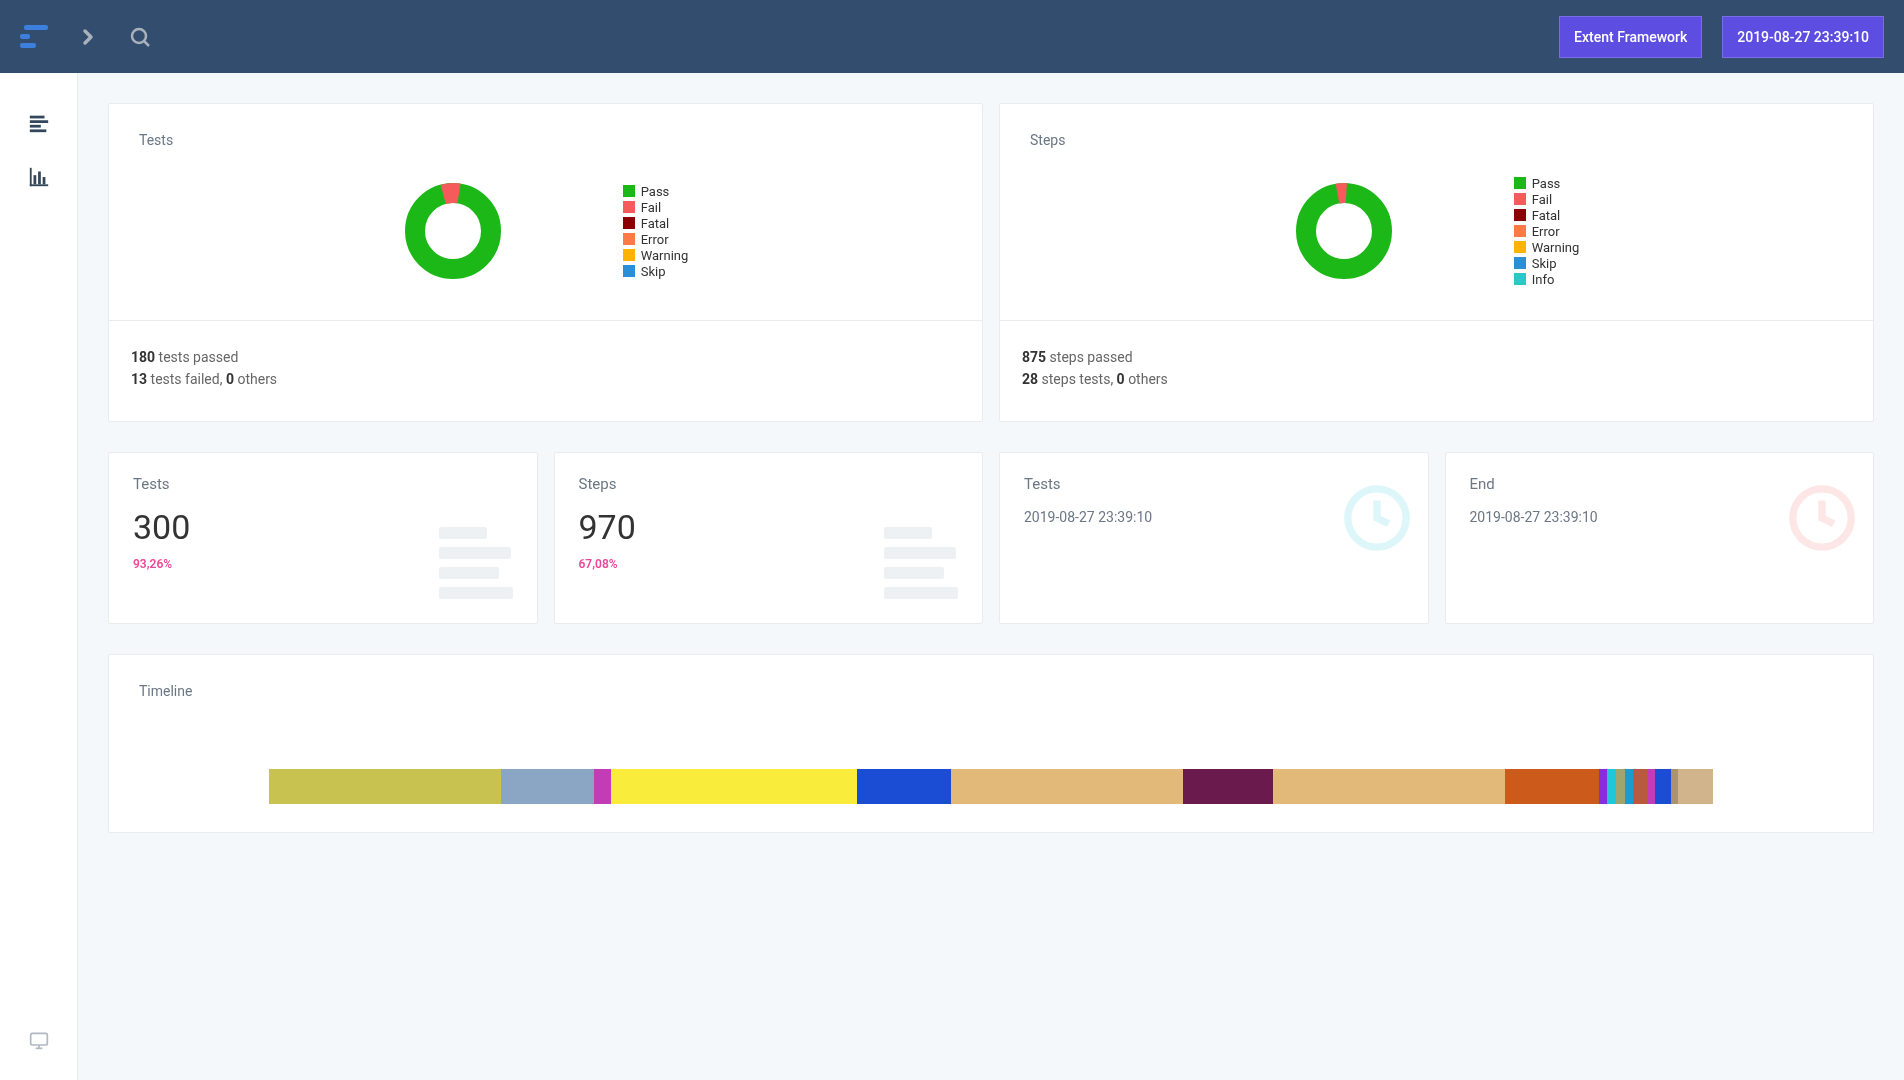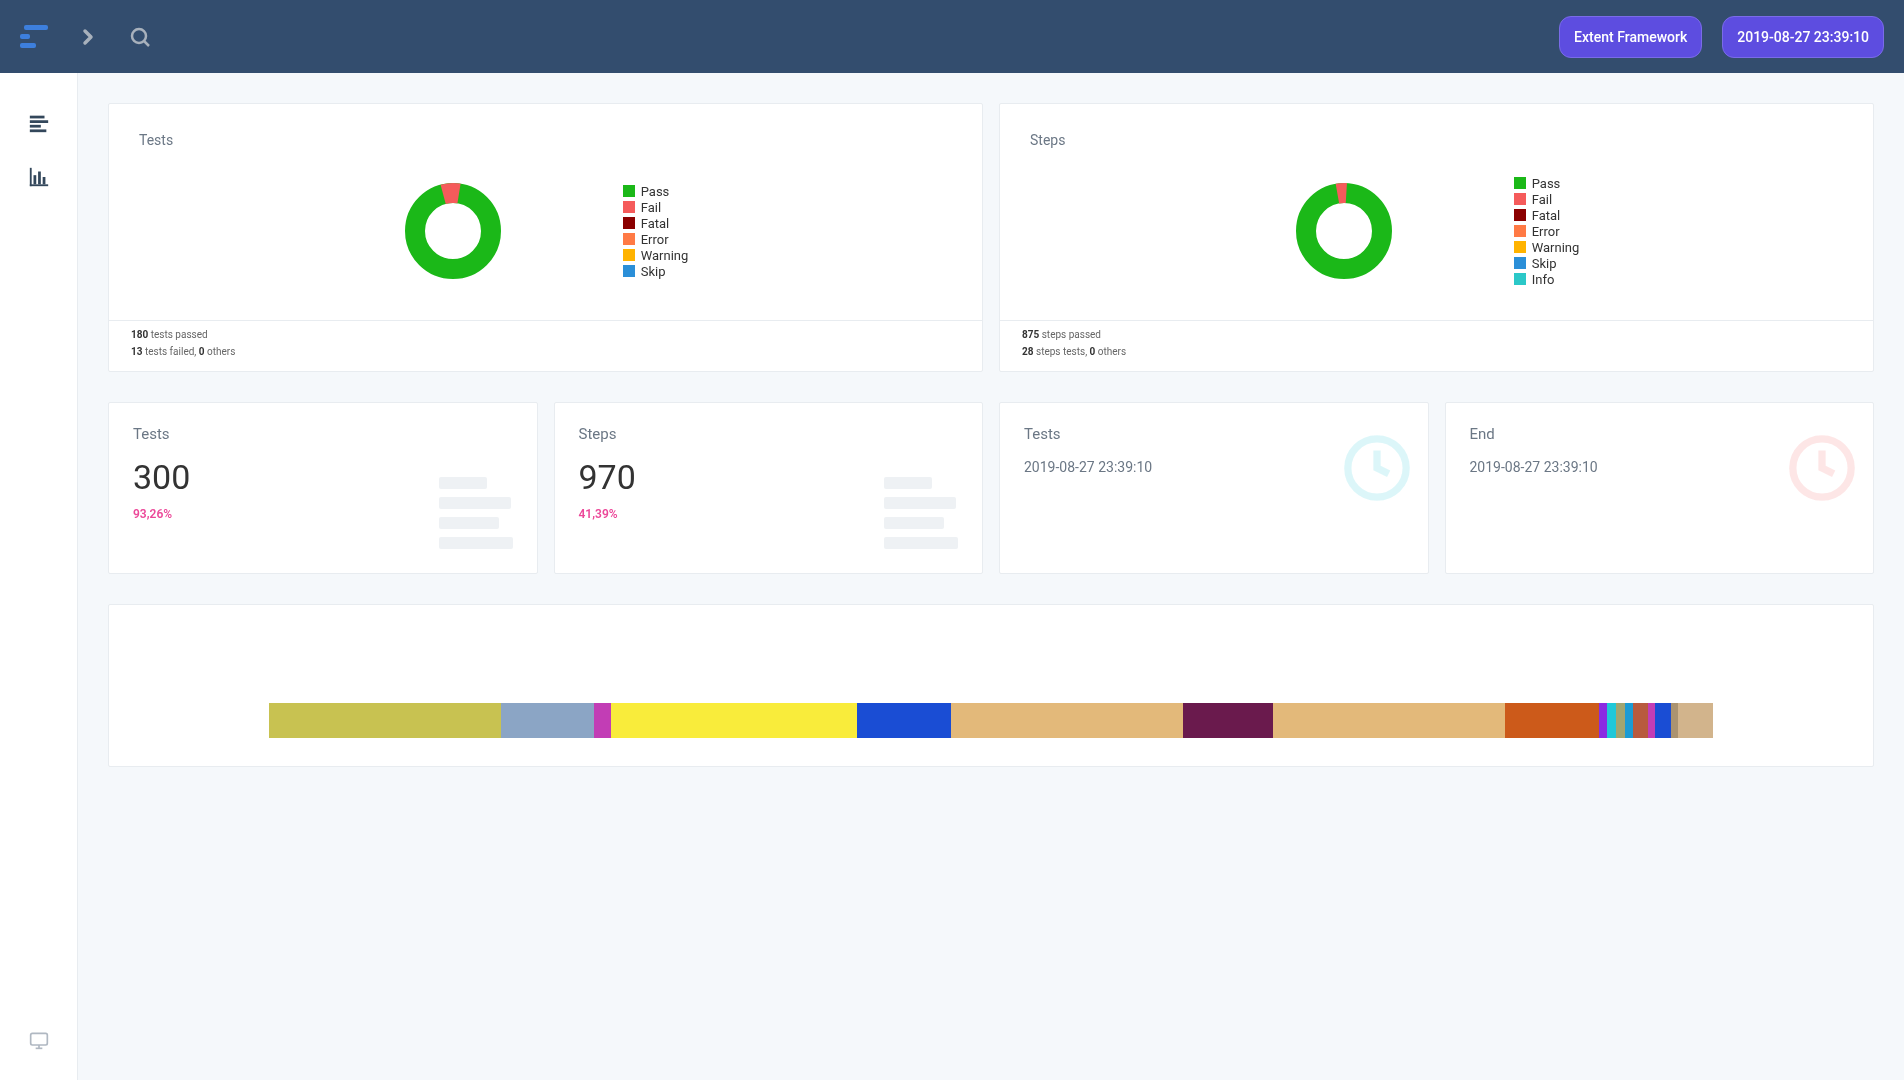--- a/index.html
+++ b/index.html
@@ -6,37 +6,37 @@
 body { font-family: -apple-system, BlinkMacSystemFont, "Segoe UI", Roboto, sans-serif; background: #f5f8fb; color: #333; overflow: hidden; }
 .app { width: 1904px; height: 1080px; display: flex; flex-direction: column; }
 .topbar { height: 73px; background: #334d6e; display: flex; align-items: center; padding: 0 20px; gap: 20px; }
 .logo { width: 32px; height: 32px; display: flex; flex-direction: column; justify-content: center; gap: 4px; }
 .logo-line { height: 5px; border-radius: 2px; background: #3d7fdd; }
 .logo-line.l1 { width: 24px; margin-left: 4px; }
 .logo-line.l2 { width: 10px; }
 .logo-line.l3 { width: 16px; }
 .topbar-icon { color: #a8b1bc; cursor: pointer; display: flex; align-items: center; justify-content: center; width: 32px; height: 32px; }
 .topbar-spacer { flex: 1; }
-.topbar-badge { background: #5d4de0; color: #fff; padding: 12px 14px; border-radius: 12px; border: 1px solid #7a6be8; font-size: 14px; font-weight: 500; }
+.topbar-badge { background: #5d4de0; color: #fff; padding: 12px 14px; border-radius: 0; border: 1px solid #7a6be8; font-size: 14px; font-weight: 500; }
 .body { display: flex; flex: 1; overflow: hidden; }
 .sidebar { width: 78px; background: #fff; border-right: 1px solid #e8ecf0; display: flex; flex-direction: column; align-items: center; padding-top: 30px; }
 .sidebar-item { width: 40px; height: 40px; display: flex; align-items: center; justify-content: center; color: #33475b; cursor: pointer; margin-bottom: 14px; }
 .sidebar-bottom { margin-top: auto; margin-bottom: 20px; color: #b0b8c2; }
 .content { flex: 1; padding: 30px; overflow-y: auto; }
 .row { display: flex; gap: 16px; margin-bottom: 30px; }
 .card { background: #fff; border: 1px solid #e8ecf0; border-radius: 2px; }
 .big-card { flex: 1; }
 .big-card-inner { padding: 28px 30px 24px 30px; }
 .card-title { color: #6b7785; font-size: 14px; margin-bottom: 18px; }
 .chart-row { display: flex; align-items: center; justify-content: center; gap: 120px; height: 130px; }
 .donut { position: relative; width: 100px; height: 100px; }
 .legend { display: flex; flex-direction: column; gap: 1px; }
 .legend-item { display: flex; align-items: center; gap: 6px; font-size: 13px; color: #333; }
 .legend-sw { width: 12px; height: 12px; }
-.card-footer { border-top: 1px solid #e8ecf0; padding: 8px 22px; font-size: 10px; color: #666; }
+.card-footer { border-top: 1px solid #e8ecf0; padding: 28px 22px; font-size: 14px; color: #666; }
 .card-footer p { margin-bottom: 6px; }
 .card-footer b { color: #333; font-weight: 700; }
 .small-card { flex: 1; padding: 22px 24px; position: relative; min-height: 172px; }
 .small-card-title { color: #6b7785; font-size: 15px; margin-bottom: 14px; }
 .big-number { font-size: 34px; font-weight: 400; color: #333; margin-bottom: 10px; }
 .perc { color: #ec4899; font-size: 12px; font-weight: 600; }
 .sm-placeholder { position: absolute; right: 24px; top: 74px; display: flex; flex-direction: column; gap: 8px; }
 .sm-placeholder div { background: #eef1f4; height: 12px; border-radius: 2px; }
 .small-date { color: #6b7785; font-size: 14px; margin-top: 16px; }
 .clock-bg { position: absolute; right: 16px; top: 30px; opacity: 0.15; }
@@ -201,21 +201,21 @@
           <div class="sm-placeholder">
             <div style="width:48px"></div>
               <div style="width:72px"></div>
               <div style="width:60px"></div>
               <div style="width:74px"></div>
           </div>
         </div>
         <div class="card small-card">
           <div class="small-card-title">Steps</div>
           <div class="big-number">970</div>
-          <div class="perc">41,39%</div>
+          <div class="perc">67,08%</div>
           <div class="sm-placeholder">
             <div style="width:48px"></div>
               <div style="width:72px"></div>
               <div style="width:60px"></div>
               <div style="width:74px"></div>
           </div>
         </div>
         <div class="card small-card">
           <div class="small-card-title">Tests</div>
           <div class="small-date">2019-08-27 23:39:10</div>
@@ -232,20 +232,21 @@
           <div class="clock-bg">
             <svg width="70" height="70" viewBox="0 0 24 24" fill="none" stroke="#f55b5b" stroke-width="2.5">
                 <circle cx="12" cy="12" r="10"></circle>
                 <polyline points="12 6 12 12 16 14"></polyline>
               </svg>
           </div>
         </div>
       </div>
 
       <div class="card timeline-card">
+        <div class="card-title">Timeline</div>
         <div class="timeline-bar" id="timeline-bar">
             <div class="timeline-seg" style="background: rgb(200, 194, 81); width: 16.1%;"></div>
             <div class="timeline-seg" style="background: rgb(139, 165, 197); width: 6.4%;"></div>
             <div class="timeline-seg" style="background: rgb(194, 61, 181); width: 1.2%;"></div>
             <div class="timeline-seg" style="background: rgb(249, 236, 59); width: 17%;"></div>
             <div class="timeline-seg" style="background: rgb(26, 77, 212); width: 6.5%;"></div>
             <div class="timeline-seg" style="background: rgb(227, 185, 122); width: 16.1%;"></div>
             <div class="timeline-seg" style="background: rgb(106, 26, 77); width: 6.2%;"></div>
             <div class="timeline-seg" style="background: rgb(227, 185, 122); width: 16.1%;"></div>
             <div class="timeline-seg" style="background: rgb(204, 90, 26); width: 6.5%;"></div>

